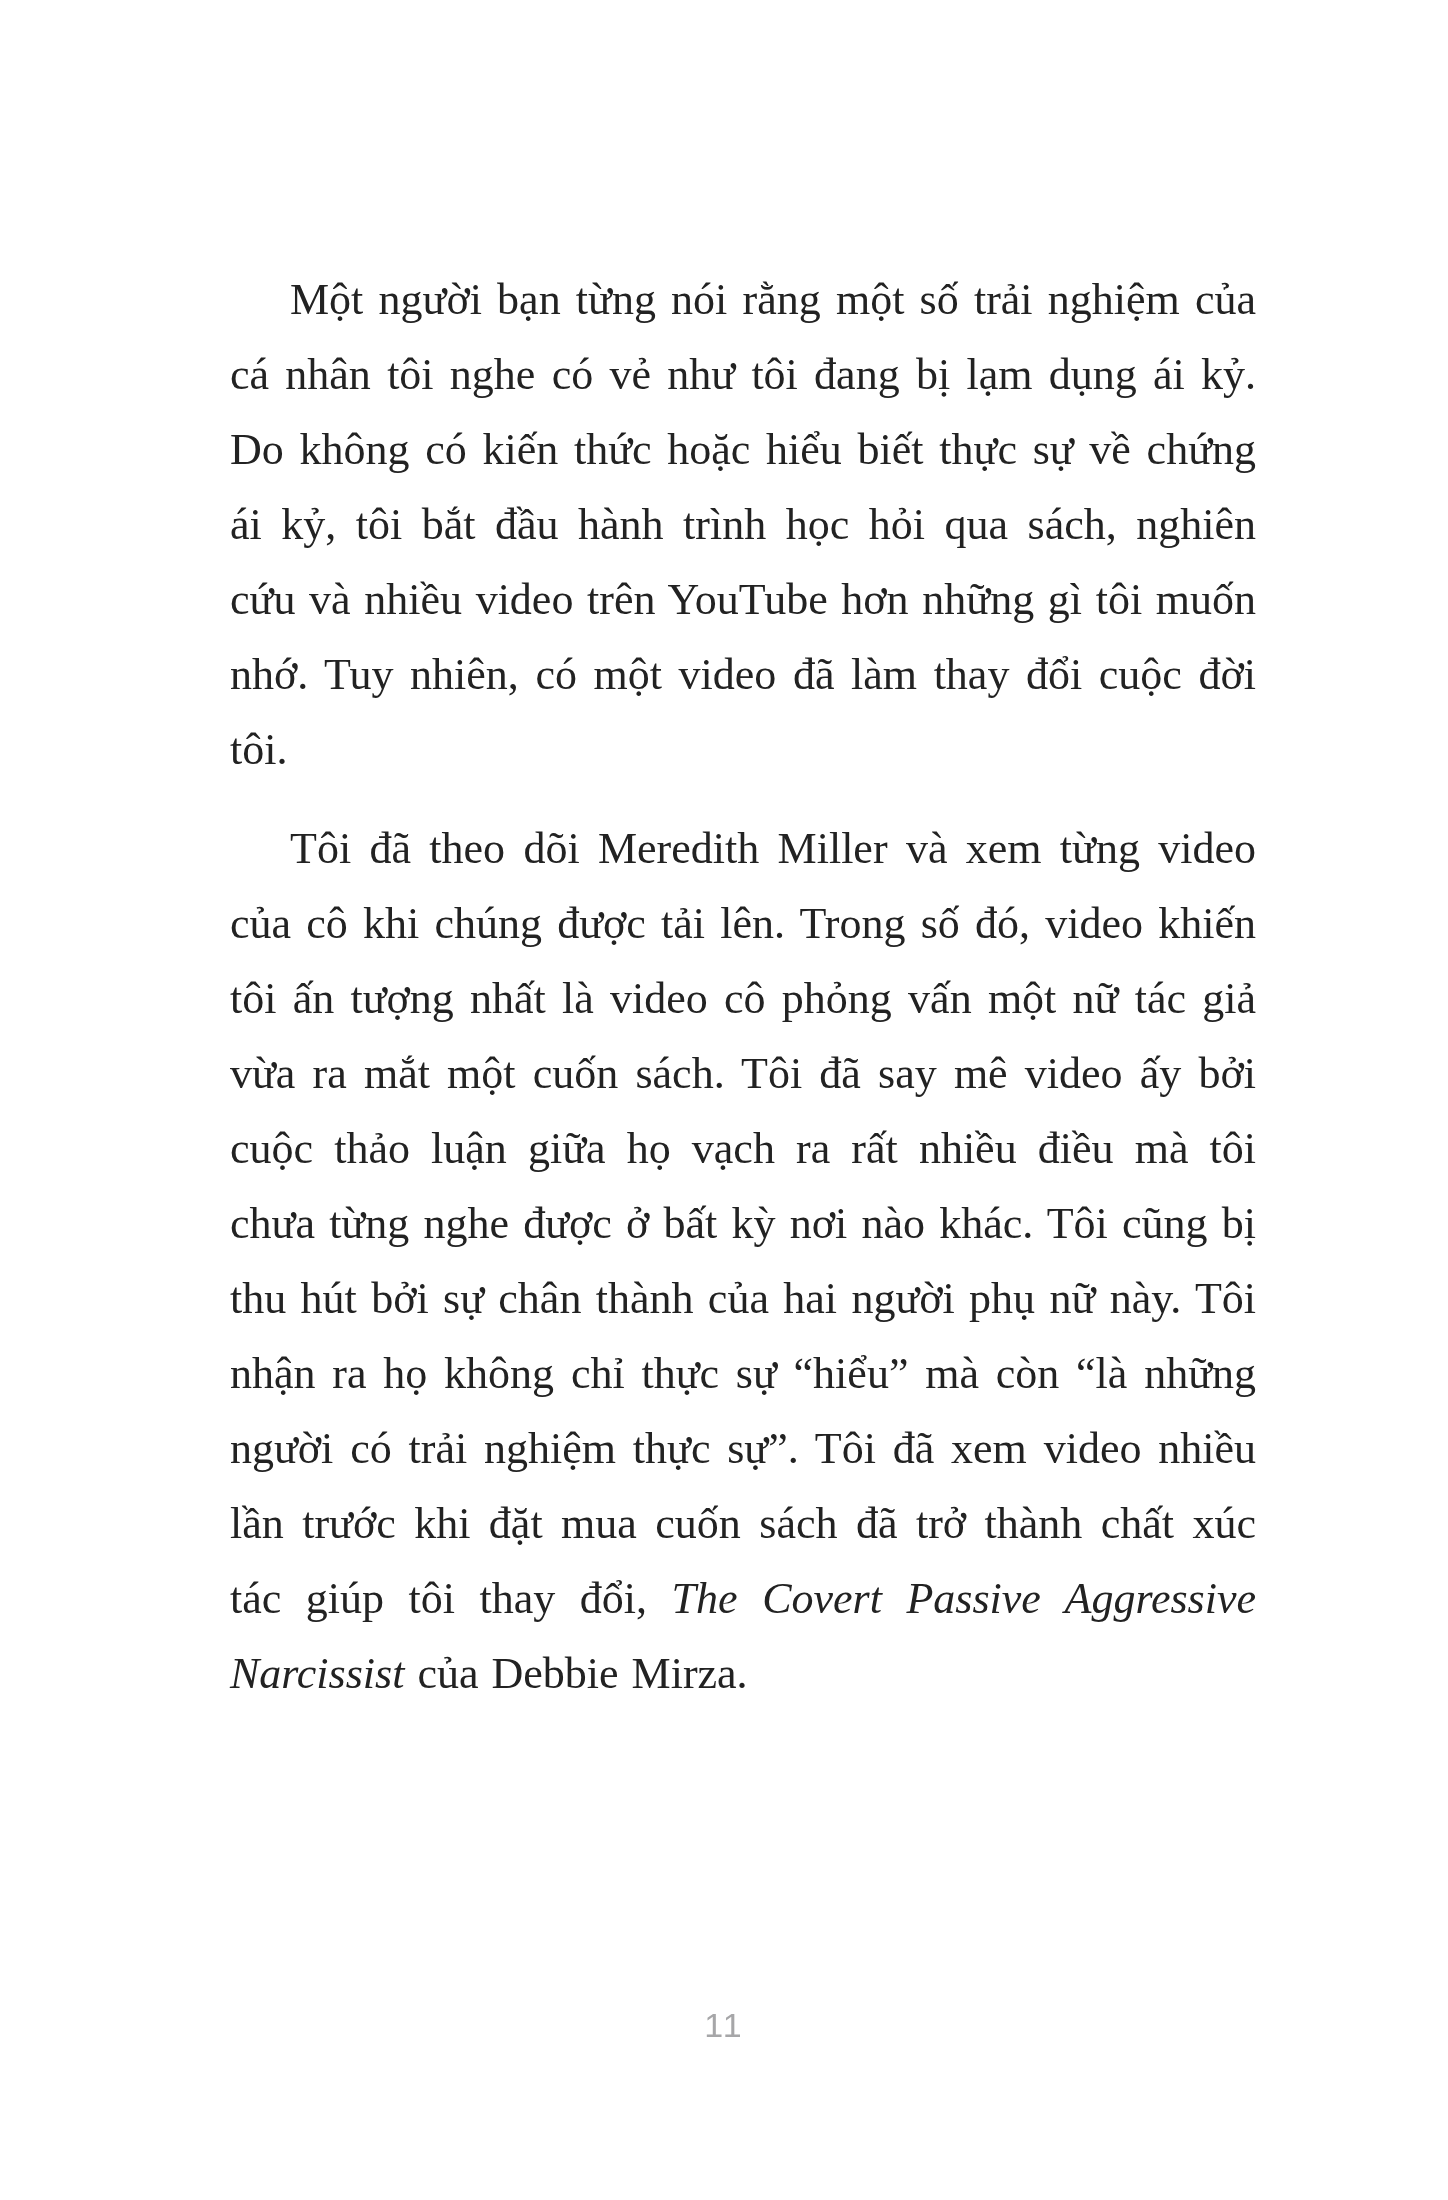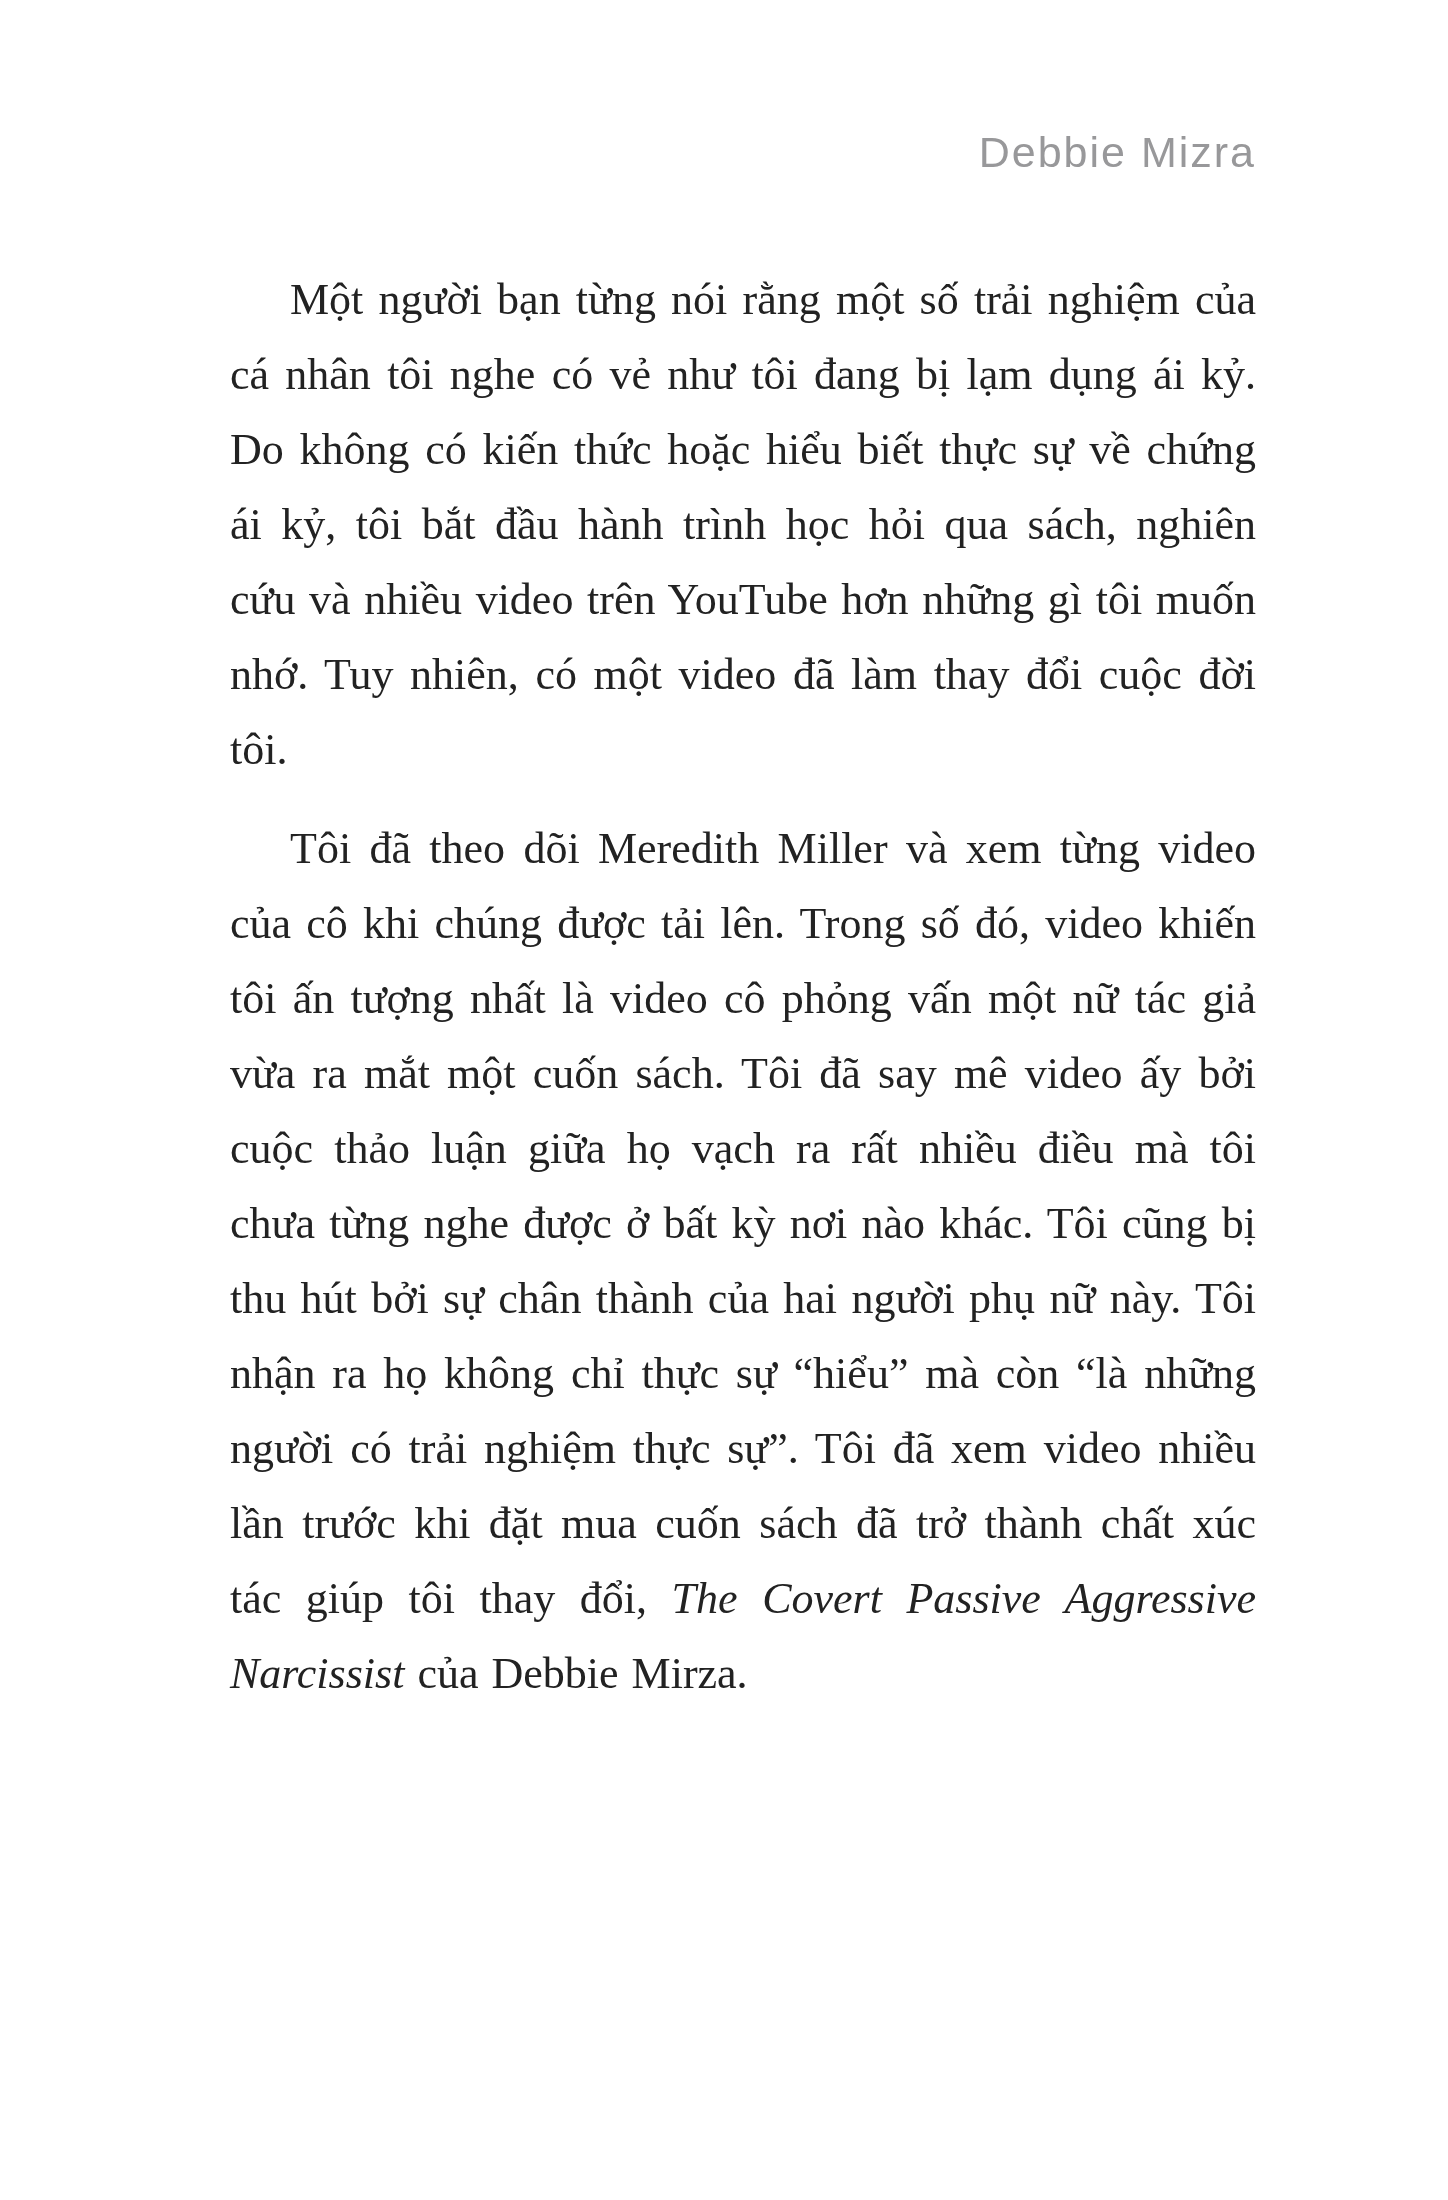--- a/index.html
+++ b/index.html
@@ -56,21 +56,21 @@
     font-size: 34px;
     letter-spacing: 2px;
     color: #a6a6a8;
   }
 </style>
 </head>
 <body>
 
 <div class="page">
 
-  <div class="running-header">Debbie Mizra</div>
 
   <div class="content">
     <p>Một người bạn từng nói rằng một số trải nghiệm của cá nhân tôi nghe có vẻ như tôi đang bị lạm dụng ái kỷ. Do không có kiến thức hoặc hiểu biết thực sự về chứng ái kỷ, tôi bắt đầu hành trình học hỏi qua sách, nghiên cứu và nhiều video trên YouTube hơn những gì tôi muốn nhớ. Tuy nhiên, có một video đã làm thay đổi cuộc đời tôi.</p>
     <p><span>Tôi đã theo dõi Meredith Miller và xem từng video của cô khi chúng được tải lên. Trong số đó, video khiến tôi ấn tượng nhất là video cô phỏng vấn một nữ tác giả vừa ra mắt một cuốn sách. Tôi đã say mê video ấy bởi cuộc thảo luận giữa họ vạch ra rất nhiều điều mà tôi chưa từng nghe được ở bất kỳ nơi nào khác. Tôi cũng bị thu hút bởi sự chân thành của hai người phụ nữ này. Tôi nhận ra họ không chỉ thực sự “hiểu” mà còn “là những người có trải nghiệm thực sự”. Tôi đã xem video nhiều lần trước khi đặt mua cuốn sách đã trở thành chất xúc tác giúp tôi thay đổi, </span><em>The Covert Passive Aggressive Narcissist</em><span> của Debbie Mirza.</span></p>
   </div>
 
+  <div class="page-number">11</div>
 
 </div>
 
 </body></html>

